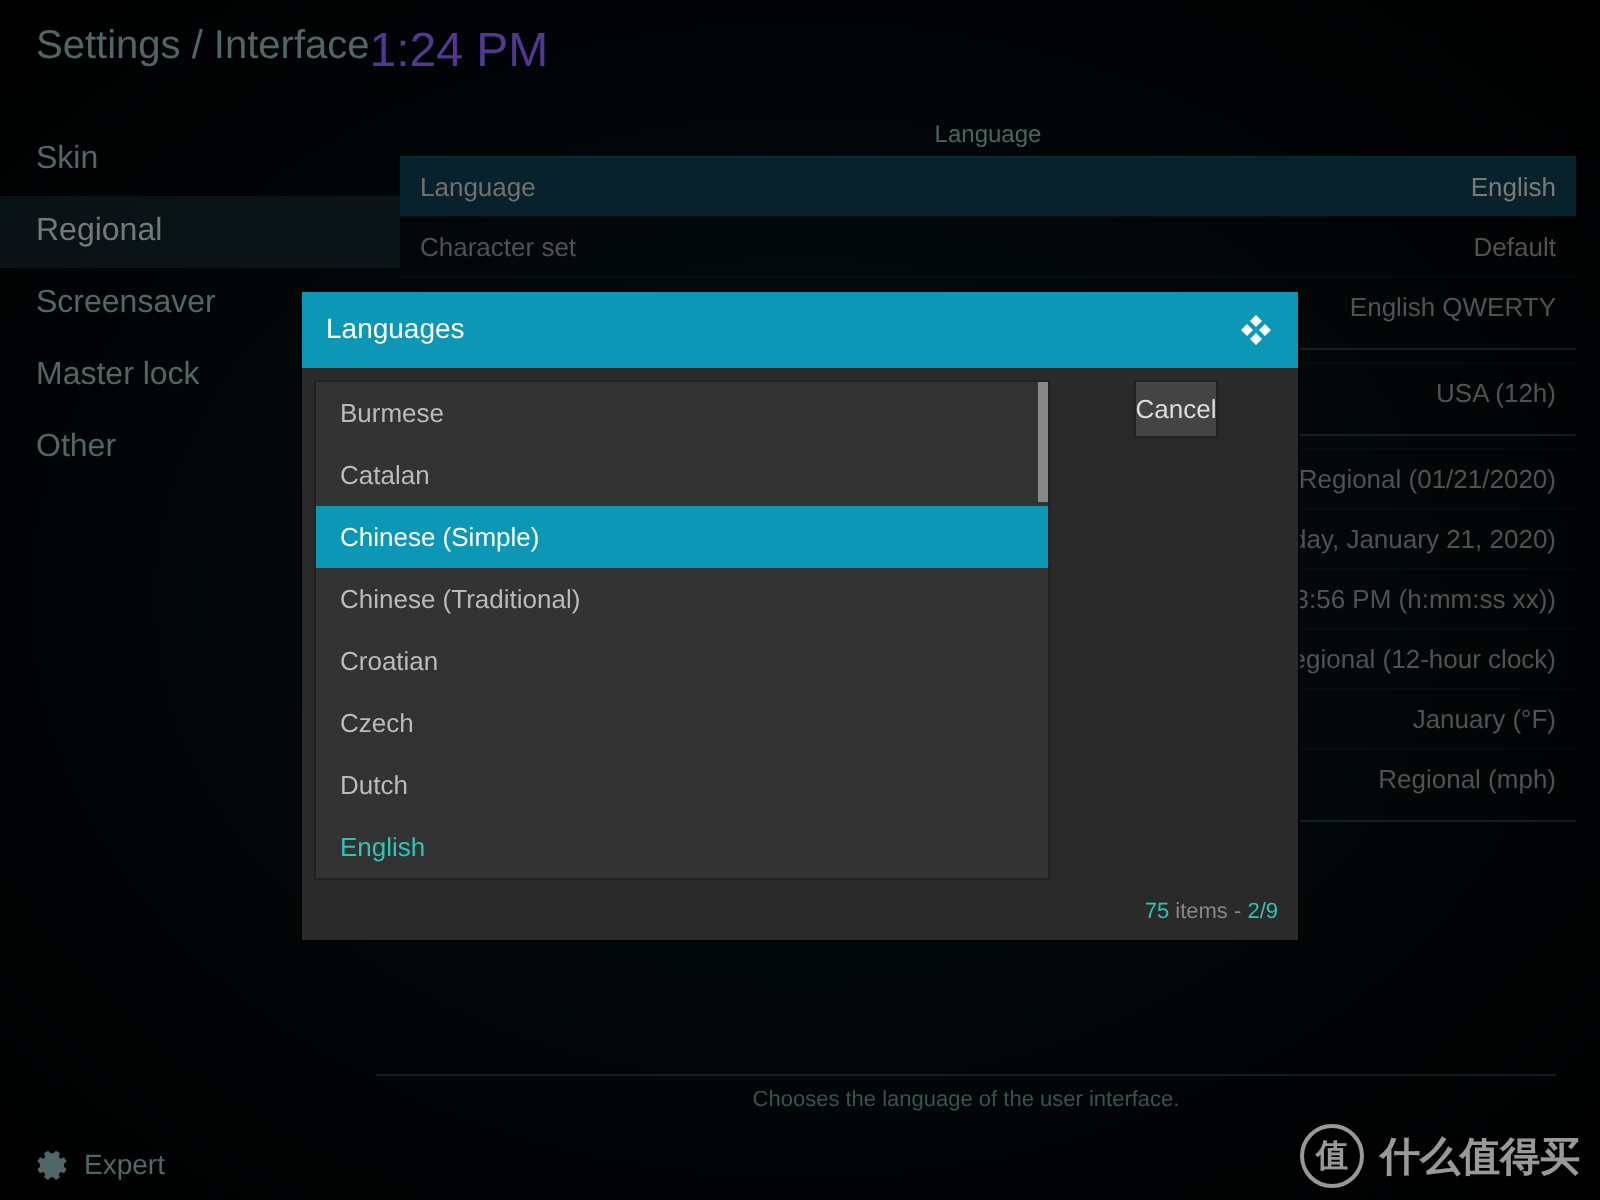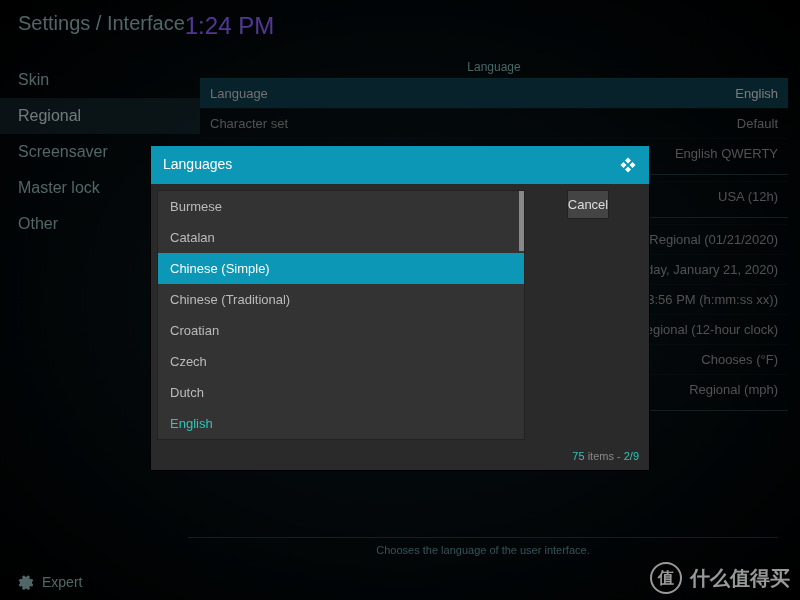--- a/index.html
+++ b/index.html
@@ -91,21 +91,21 @@
     <div class="row">
         <span>Time format</span>
         <span class="val">Regional (11:23:56 PM (h:mm:ss xx))</span>
       </div>
     <div class="row">
         <span>Use 12 / 24-hour format</span>
         <span class="val">Regional (12-hour clock)</span>
       </div>
     <div class="row">
         <span>Temperature unit</span>
-        <span class="val">Chooses (°F)</span>
+        <span class="val">January (°F)</span>
       </div>
     <div class="row">
         <span>Speed unit</span>
         <span class="val">Regional (mph)</span>
       </div>
     <div class="divider"></div>
     <div class="reset">Reset above settings to default</div>
   </div>
 </div>
 

